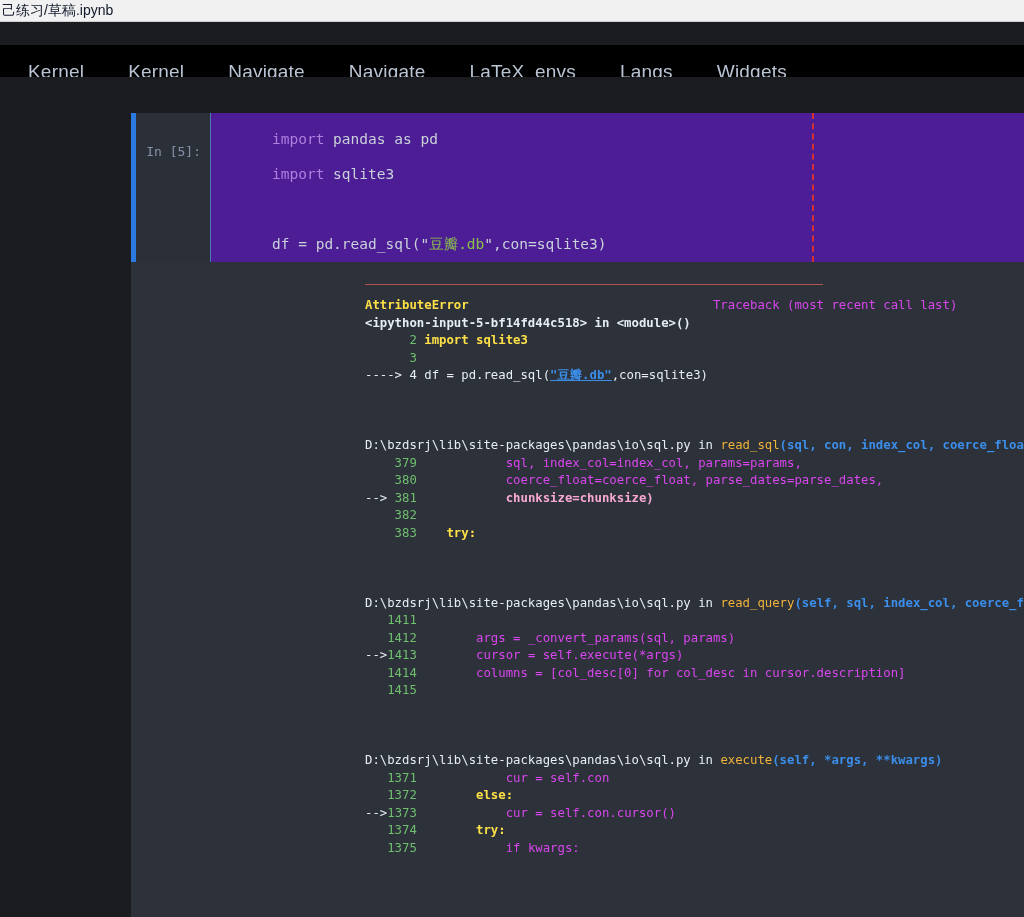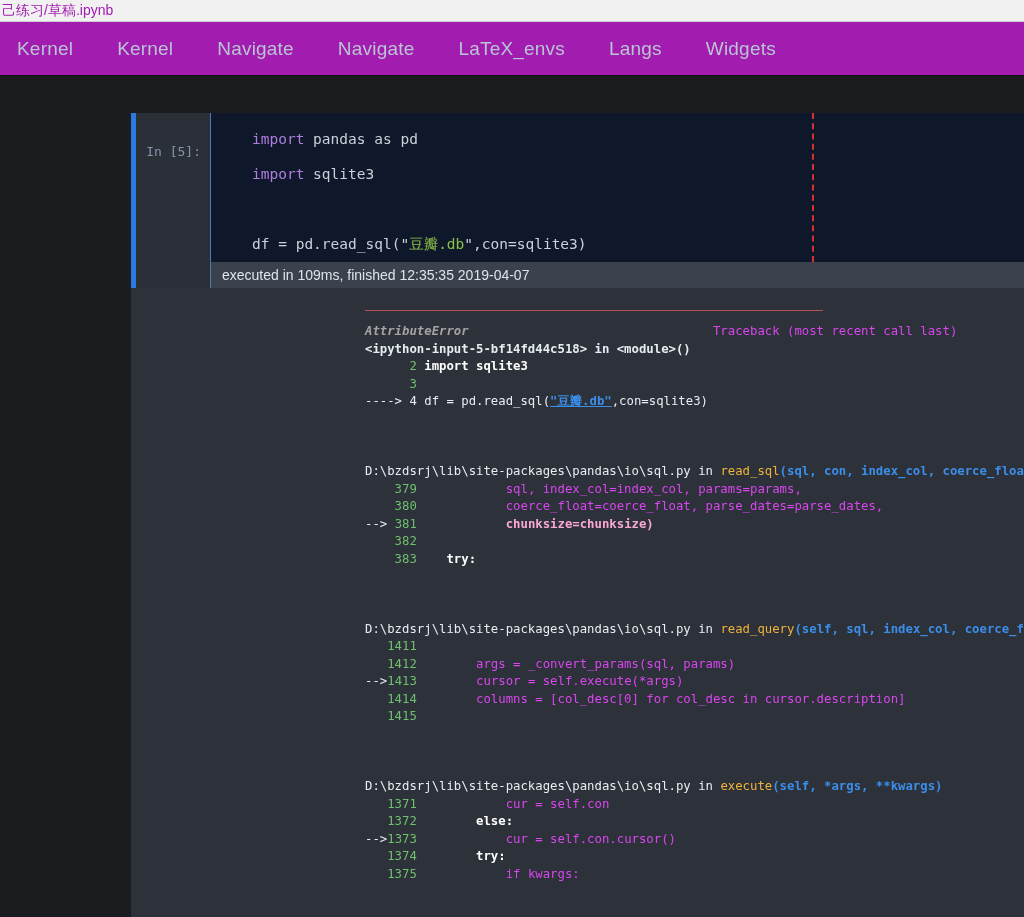--- a/index.html
+++ b/index.html
@@ -21,36 +21,37 @@
     background: #f1f1f2;
     border-bottom: 1px solid #cfcfd2;
     display: flex;
     align-items: flex-end;
     box-sizing: border-box;
     padding-left: 2px;
     overflow: hidden;
   }
   .titlebar .tab-title {
     font-size: 14px;
-    color: #a21caf;
+    color: #0f172a;
     line-height: 15px;
     white-space: nowrap;
     position: relative;
     top: -3px;
   }
 
   
   .menubar {
     height: 54px;
-    background: #a21caf;
+    background: #000000;
     display: flex;
     align-items: center;
-    padding-left: 17px;
+    padding-left: 28px;
     box-sizing: border-box;
     border-bottom: 1px solid #121316;
+    margin-top: 23px;
   }
   .menu-item {
     color: #b9c4d4;
     font-size: 19px;
     margin-right: 44px;
     white-space: nowrap;
     cursor: pointer;
     letter-spacing: 0.2px;
   }
   .menu-item:last-child { margin-right: 0; }
@@ -91,23 +92,24 @@
     font-size: 13px;
     text-align: right;
     padding: 31px 9px 0 0;
     box-sizing: border-box;
     background: #2b2f38;
     user-select: none;
   }
   .input-area {
     flex: 1;
     position: relative;
-    background: #0f172a;
+    background: #4c1d95;
     border-left: 1px solid #4d78b5;
     min-height: 139px;
+    padding-left: 20px;
   }
   .code {
     font-family: "DejaVu Sans Mono", monospace;
     font-size: 14.5px;
     line-height: 35px;
     padding: 9px 0 0 41px;
     white-space: pre;
     color: #c9d1d9;
   }
   .ruler {
@@ -154,29 +156,29 @@
     white-space: pre;
     padding-left: 229px;
     overflow: hidden;
   }
   .tb .hr {
     border-top: 1px solid #b4534f;
     width: 458px;
     margin: 4px 0 12px 0;
     height: 0;
   }
-  .tb .err   { color: #a3a3a3; font-weight: bold; font-style: italic; }
+  .tb .err   { color: #fde047; font-weight: bold; }
   .tb .path  { color: #e6edf3; font-weight: normal; }
   .tb .fn    { color: #f0b33b; }
   .tb .arg   { color: #3b8eea; font-weight: bold; }
   .tb .lineno{ color: #6fbf6f; }
   .tb .arrow { color: #e6edf3; }
   .tb .hl    { color: #f9a8d4; font-weight: bold; }
   .tb .gray  { color: #d946ef; }
-  .tb .kwb   { color: #ffffff; font-weight: bold; }
+  .tb .kwb   { color: #fde047; font-weight: bold; }
   .tb .strb  { color: #3b8eea; font-weight: bold; text-decoration: underline; }
   .tb-line { display:block; }
   .tb-sep  { display:block; height: 17.5px; }
 </style>
 </head>
 <body>
 
 <div class="titlebar">
   <span class="tab-title">己练习/草稿.ipynb</span>
 </div>
@@ -198,24 +200,20 @@
       <div class="prompt">In [5]:</div>
       <div class="input-area">
         <div class="ruler"></div>
         <div class="code"><span class="kw">import</span><span class="id"> pandas as pd</span>
 <span class="kw">import</span><span class="id"> sqlite3</span>
 
 <span class="id">df = pd.read_sql("</span><span class="str">豆瓣.db</span><span class="id">",con=sqlite3)</span></div>
       </div>
     </div>
 
-    <div class="exec-bar">
-      <div class="spacer"></div>
-      <div class="txt">executed in 109ms, finished 12:35:35 2019-04-07</div>
-    </div>
 
     <div class="output">
       <div class="tb"><div class="hr"></div><span class="tb-line"><span class="err">AttributeError</span><span>                                 </span><span class="gray">Traceback (most recent call last)</span></span><span class="tb-line" style="color:#e6edf3;font-weight:bold">&lt;ipython-input-5-bf14fd44c518&gt; in &lt;module&gt;()</span><span class="tb-line"><span class="lineno">      2</span><span class="kwb"> import sqlite3</span></span><span class="tb-line lineno">      3</span><span class="tb-line"><span class="arrow">----&gt; 4 df = pd.read_sql(</span><span class="strb">"豆瓣.db"</span><span class="arrow">,con=sqlite3)</span></span><span class="tb-sep"></span>
 
 <span class="tb-line"><span class="path">D:\bzdsrj\lib\site-packages\pandas\io\sql.py in </span><span class="fn">read_sql</span><span class="arg">(sql, con, index_col, coerce_float, params, parse_dates, columns, chunksize</span></span><span class="tb-line"><span class="lineno">    379</span><span class="gray">            sql, index_col=index_col, params=params,</span></span><span class="tb-line"><span class="lineno">    380</span><span class="gray">            coerce_float=coerce_float, parse_dates=parse_dates,</span></span><span class="tb-line"><span class="arrow">--&gt; </span><span class="lineno" style="margin-left:-4ch">    381</span><span class="hl">            chunksize=chunksize)</span></span><span class="tb-line"><span class="lineno">    382</span><span class="gray"></span></span><span class="tb-line"><span class="lineno">    383</span><span class="kwb">    try:</span></span><span class="tb-sep"></span>
 
 <span class="tb-line"><span class="path">D:\bzdsrj\lib\site-packages\pandas\io\sql.py in </span><span class="fn">read_query</span><span class="arg">(self, sql, index_col, coerce_float, params, parse_dates, chunksize)</span></span><span class="tb-line"><span class="lineno">   1411</span><span class="gray"></span></span><span class="tb-line"><span class="lineno">   1412</span><span class="gray">        args = _convert_params(sql, params)</span></span><span class="tb-line"><span class="arrow">--&gt; </span><span class="lineno" style="margin-left:-4ch">   1413</span><span class="gray">        cursor = self.execute(*args)</span></span><span class="tb-line"><span class="lineno">   1414</span><span class="gray">        columns = [col_desc[0] for col_desc in cursor.description]</span></span><span class="tb-line"><span class="lineno">   1415</span><span class="gray"></span></span><span class="tb-sep"></span>
 
 <span class="tb-line"><span class="path">D:\bzdsrj\lib\site-packages\pandas\io\sql.py in </span><span class="fn">execute</span><span class="arg">(self, *args, **kwargs)</span></span><span class="tb-line"><span class="lineno">   1371</span><span class="gray">            cur = self.con</span></span><span class="tb-line"><span class="lineno">   1372</span><span class="kwb">        else:</span></span><span class="tb-line"><span class="arrow">--&gt; </span><span class="lineno" style="margin-left:-4ch">   1373</span><span class="gray">            cur = self.con.cursor()</span></span><span class="tb-line"><span class="lineno">   1374</span><span class="kwb">        try:</span></span><span class="tb-line"><span class="lineno">   1375</span><span class="gray">            if kwargs:</span></span><span class="tb-sep"></span>
 

